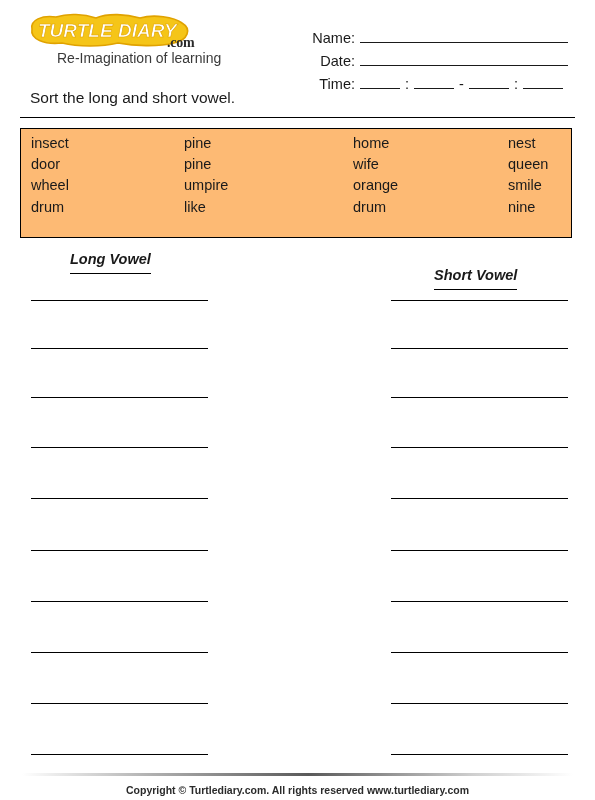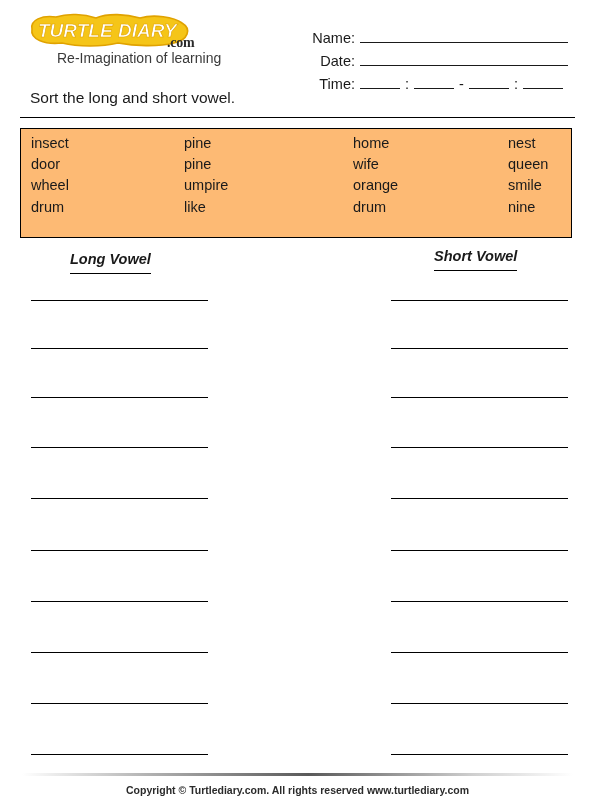--- a/index.html
+++ b/index.html
@@ -160,21 +160,21 @@
     position: absolute;
     font-family: "Liberation Sans", sans-serif;
     font-size: 14.5px;
     font-weight: bold;
     font-style: italic;
     color: #1a1a1a;
     border-bottom: 1.8px solid #000000;
     padding-bottom: 6px;
   }
   .head-long  { left: 70px; top: 3px; }
-  .head-short { left: 434px; top: 0; }
+  .head-short { left: 434px; top: 19px; }
 
   .ans-line {
     position: absolute;
     height: 0;
     border-top: 1.7px solid #000000;
   }
   .ans-left  { left: 31px;  width: 177px; }
   .ans-right { left: 391px; width: 177px; }
 
   

